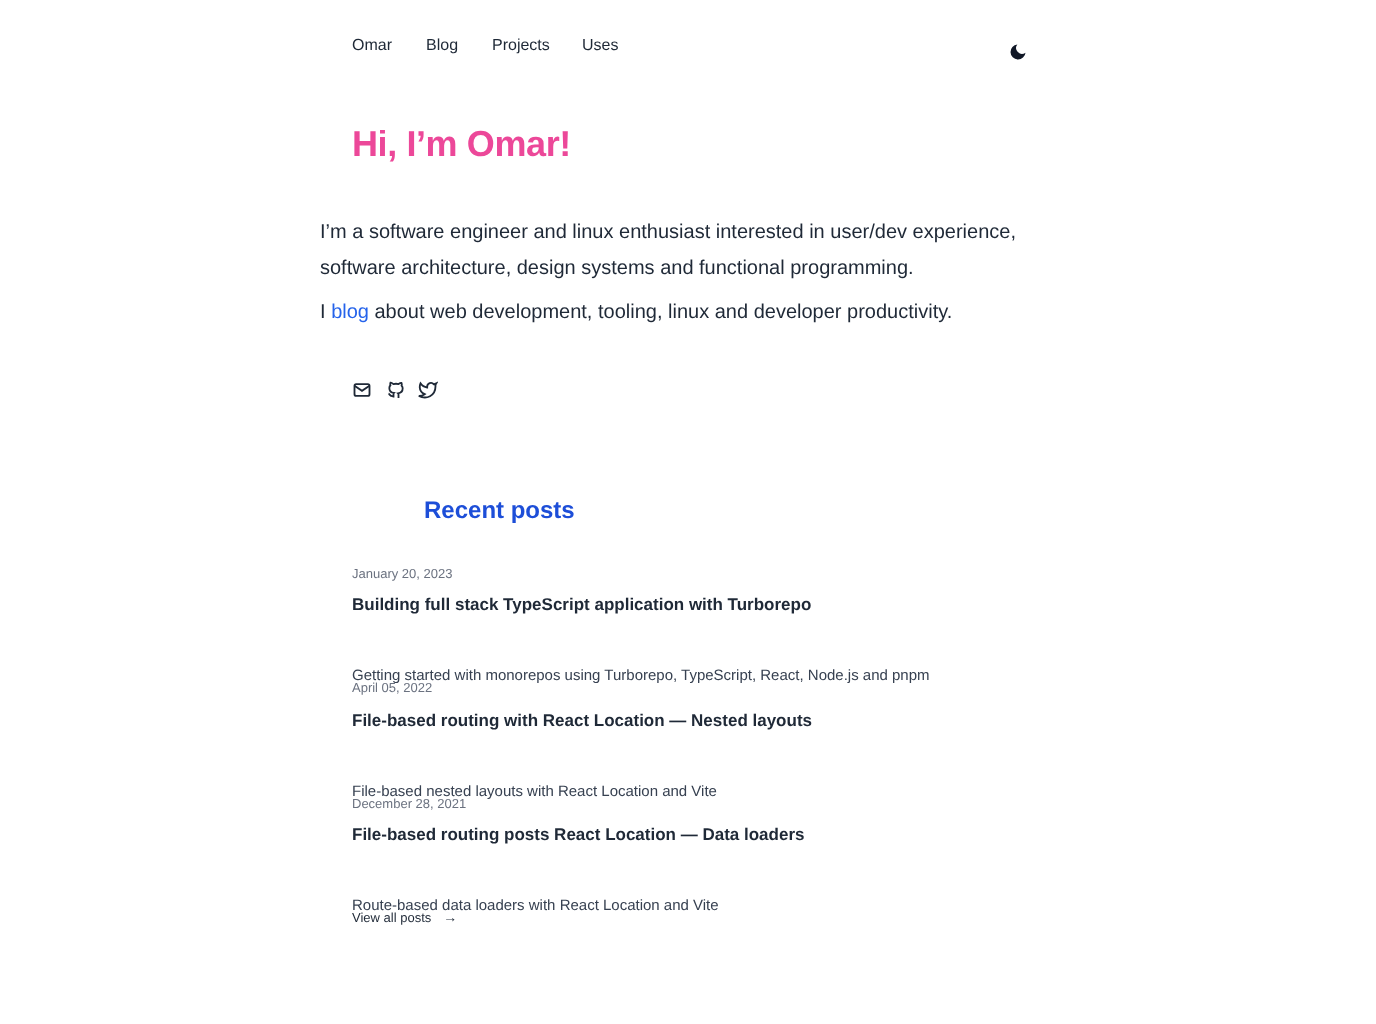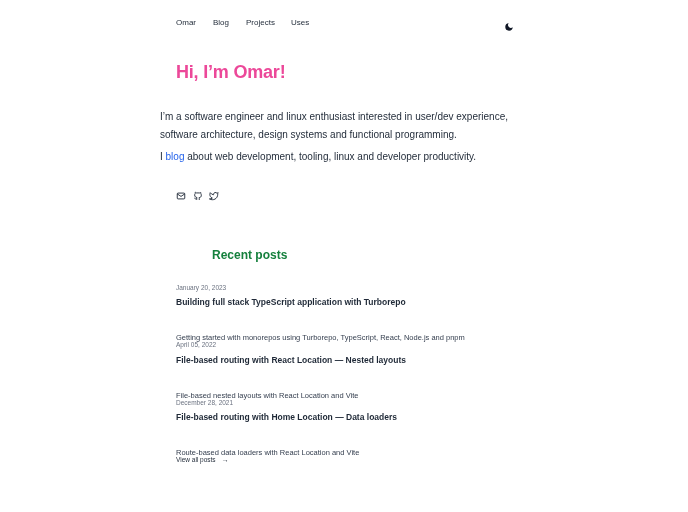--- a/index.html
+++ b/index.html
@@ -11,21 +11,21 @@
     .nav .theme { position: absolute; left: 328px; top: 1px; width: 10px; height: 10px; }
 
     .hero-title { position: absolute; top: 62px; left: 176px; font-size: 18px; font-weight: 700; color: #ec4899; letter-spacing: -0.2px; }
 
     .intro { position: absolute; left: 160px; font-size: 10px; color: #1f2937; line-height: 14px; white-space: nowrap; }
     .intro a { color: #2563eb; text-decoration: none; }
 
     .social { position: absolute; top: 187px; left: 176px; height: 11px; }
     .social span { position: absolute; top: 0; width: 10px; height: 10px; display: block; }
 
-    .section-title { position: absolute; top: 248px; left: 176px; font-size: 12px; font-weight: 700; color: #15803d; padding-left: 36px; }
+    .section-title { position: absolute; top: 248px; left: 176px; font-size: 12px; font-weight: 700; color: #1d4ed8; padding-left: 36px; }
 
     .post-date { position: absolute; left: 176px; font-size: 6.5px; color: #6b7280; }
     .post-title { position: absolute; left: 176px; font-size: 8.5px; font-weight: 700; color: #1f2937; white-space: nowrap; }
     .post-desc { position: absolute; left: 176px; font-size: 7.5px; color: #374151; white-space: nowrap; margin-top: 20px; }
 
     .view-all { position: absolute; top: 456px; left: 176px; font-size: 6.5px; color: #1f2937; text-decoration: none; display: flex; align-items: center; gap: 6px; }
     .view-all .arrow { font-size: 7px; }
   </style>
 </head>
 <body>
@@ -79,21 +79,21 @@
     <a class="post-title" href="#" style="top:297px;text-decoration:none">Building full stack TypeScript application with Turborepo</a>
     <div class="post-desc" style="top:313px">Getting started with monorepos using Turborepo, TypeScript, React, Node.js and pnpm</div>
   </div>
   <div>
     <div class="post-date" style="top:341px">April 05, 2022</div>
     <a class="post-title" href="#" style="top:355px;text-decoration:none">File-based routing with React Location — Nested layouts</a>
     <div class="post-desc" style="top:371px">File-based nested layouts with React Location and Vite</div>
   </div>
   <div>
     <div class="post-date" style="top:399px">December 28, 2021</div>
-    <a class="post-title" href="#" style="top:412px;text-decoration:none">File-based routing with Home Location — Data loaders</a>
+    <a class="post-title" href="#" style="top:412px;text-decoration:none">File-based routing posts React Location — Data loaders</a>
     <div class="post-desc" style="top:428px">Route-based data loaders with React Location and Vite</div>
   </div>
 </div>
 
 <a class="view-all" href="#">
   <span>View all posts</span>
   <span class="arrow">→</span>
 </a>
 
 </body></html>

